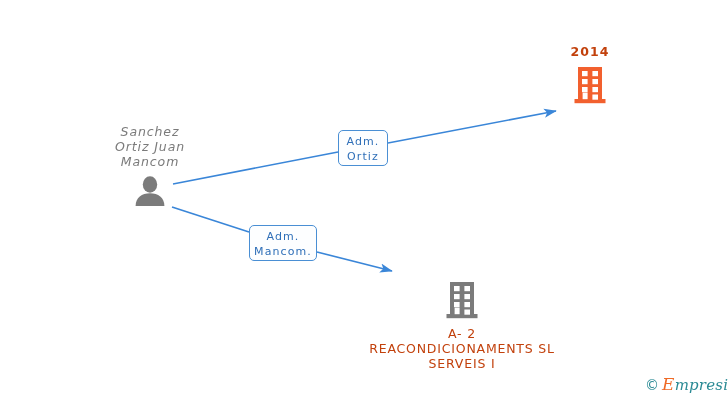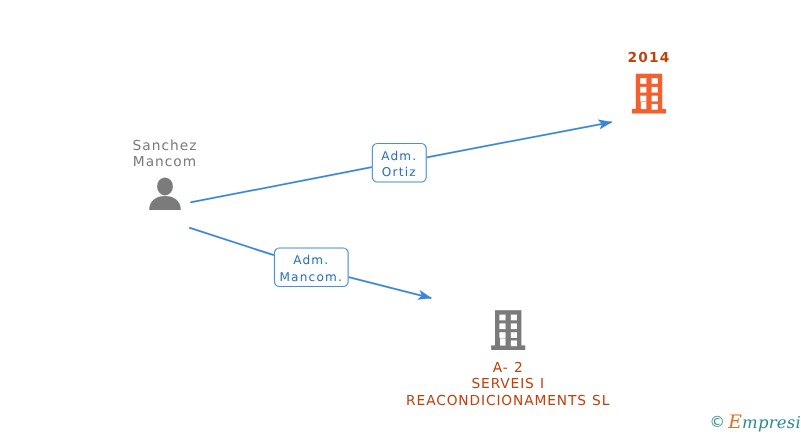--- a/index.html
+++ b/index.html
@@ -34,20 +34,21 @@
     top: 124px;
     width: 116px;
     text-align: center;
   }
   .person-label {
     color: #7b7b7b;
     font-size: 12.5px;
     line-height: 15px;
     letter-spacing: 0.9px;
     white-space: nowrap;
+    font-style: italic;
   }
   .person-icon-wrap {
     margin-top: 5px;
     height: 32px;
     display: flex;
     align-items: flex-end;
     justify-content: center;
   }
 
   
@@ -153,20 +154,21 @@
 
     <line x1="173" y1="184" x2="338" y2="152" stroke="#3a86d8" stroke-width="1.6"></line>
     <line x1="388" y1="143" x2="556" y2="111" stroke="#3a86d8" stroke-width="1.6" marker-end="url(#arrowhead-blue)"></line>
 
     <line x1="172" y1="207" x2="249" y2="232" stroke="#3a86d8" stroke-width="1.6"></line>
     <line x1="317" y1="252" x2="392" y2="271" stroke="#3a86d8" stroke-width="1.6" marker-end="url(#arrowhead-blue)"></line>
   </svg>
 
   <div class="person-node">
     <div class="person-label">Sanchez</div>
+    <div class="person-label">Ortiz Juan</div>
     <div class="person-label">Mancom</div>
     <div class="person-icon-wrap">
       <svg width="36" height="30" viewBox="0 0 36 30">
         <ellipse cx="18" cy="8.5" rx="7.2" ry="8.2" fill="#7b7b7b"></ellipse>
         <path d="M3.6,30 C3.6,21.4 9.9,17.2 18,17.2 C26.1,17.2 32.4,21.4 32.4,30 Z" fill="#7b7b7b"></path>
       </svg>
     </div>
   </div>
 
   <div class="company-node orange-node">
@@ -196,22 +198,22 @@
         <rect x="19.4" y="6" width="5.6" height="5.2" fill="#ffffff"></rect>
         <rect x="9" y="14" width="5.6" height="5.2" fill="#ffffff"></rect>
         <rect x="19.4" y="14" width="5.6" height="5.2" fill="#ffffff"></rect>
         <rect x="9" y="22" width="5.6" height="5.2" fill="#ffffff"></rect>
         <rect x="19.4" y="22" width="5.6" height="5.2" fill="#ffffff"></rect>
         <rect x="9.6" y="27.6" width="5" height="6.6" fill="#ffffff"></rect>
         <rect x="19.4" y="29.5" width="5.6" height="5.2" fill="#ffffff"></rect>
       </svg>
     </div>
     <div class="company-title">A- 2</div>
+    <div class="company-title">REACONDICIONAMENTS SL</div>
     <div class="company-title">SERVEIS I</div>
-    <div class="company-title">REACONDICIONAMENTS SL</div>
   </div>
 
   <div class="rel-box rel-unico">
     <span class="rel-line">Adm.</span>
     <span class="rel-line">Ortiz</span>
   </div>
 
   <div class="rel-box rel-mancom">
     <span class="rel-line">Adm.</span>
     <span class="rel-line">Mancom.</span>

